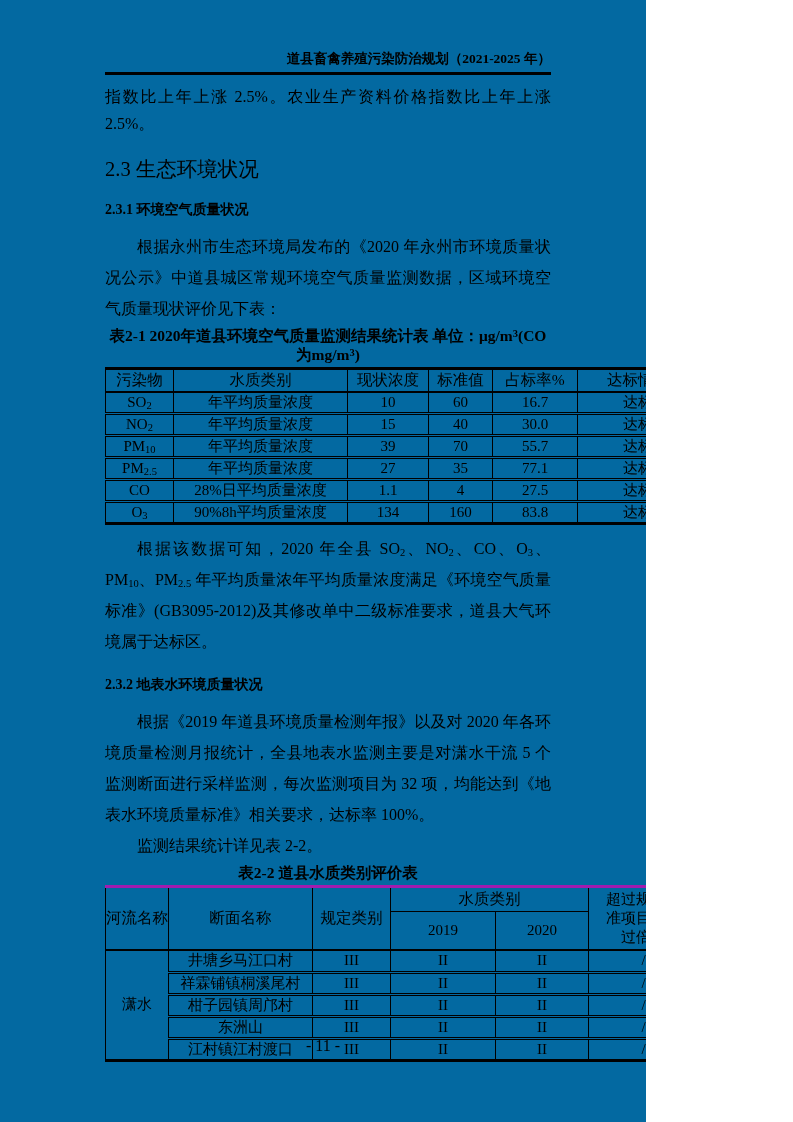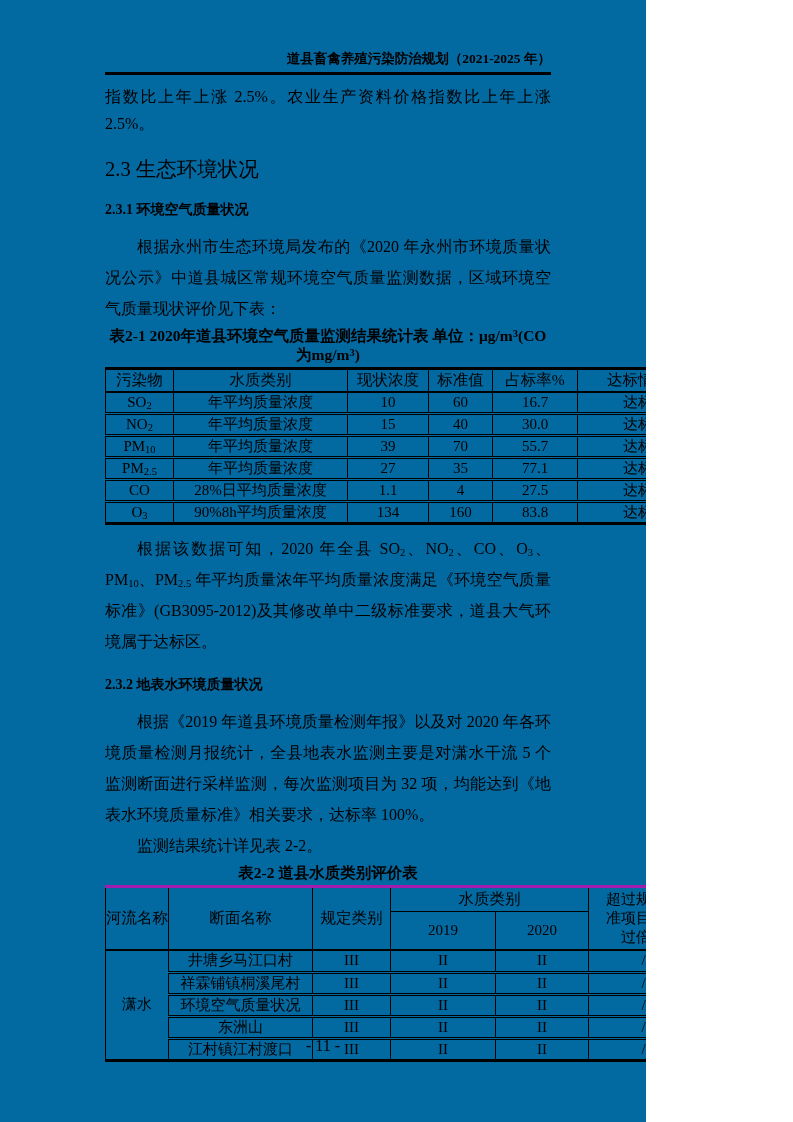--- a/index.html
+++ b/index.html
@@ -182,21 +182,21 @@
           <td>/</td>
         </tr>
         <tr>
           <td>祥霖铺镇桐溪尾村</td>
           <td>III</td>
           <td>II</td>
           <td>II</td>
           <td>/</td>
         </tr>
         <tr>
-          <td>环境空气质量状况</td>
+          <td>柑子园镇周邝村</td>
           <td>III</td>
           <td>II</td>
           <td>II</td>
           <td>/</td>
         </tr>
         <tr>
           <td>东洲山</td>
           <td>III</td>
           <td>II</td>
           <td>II</td>

